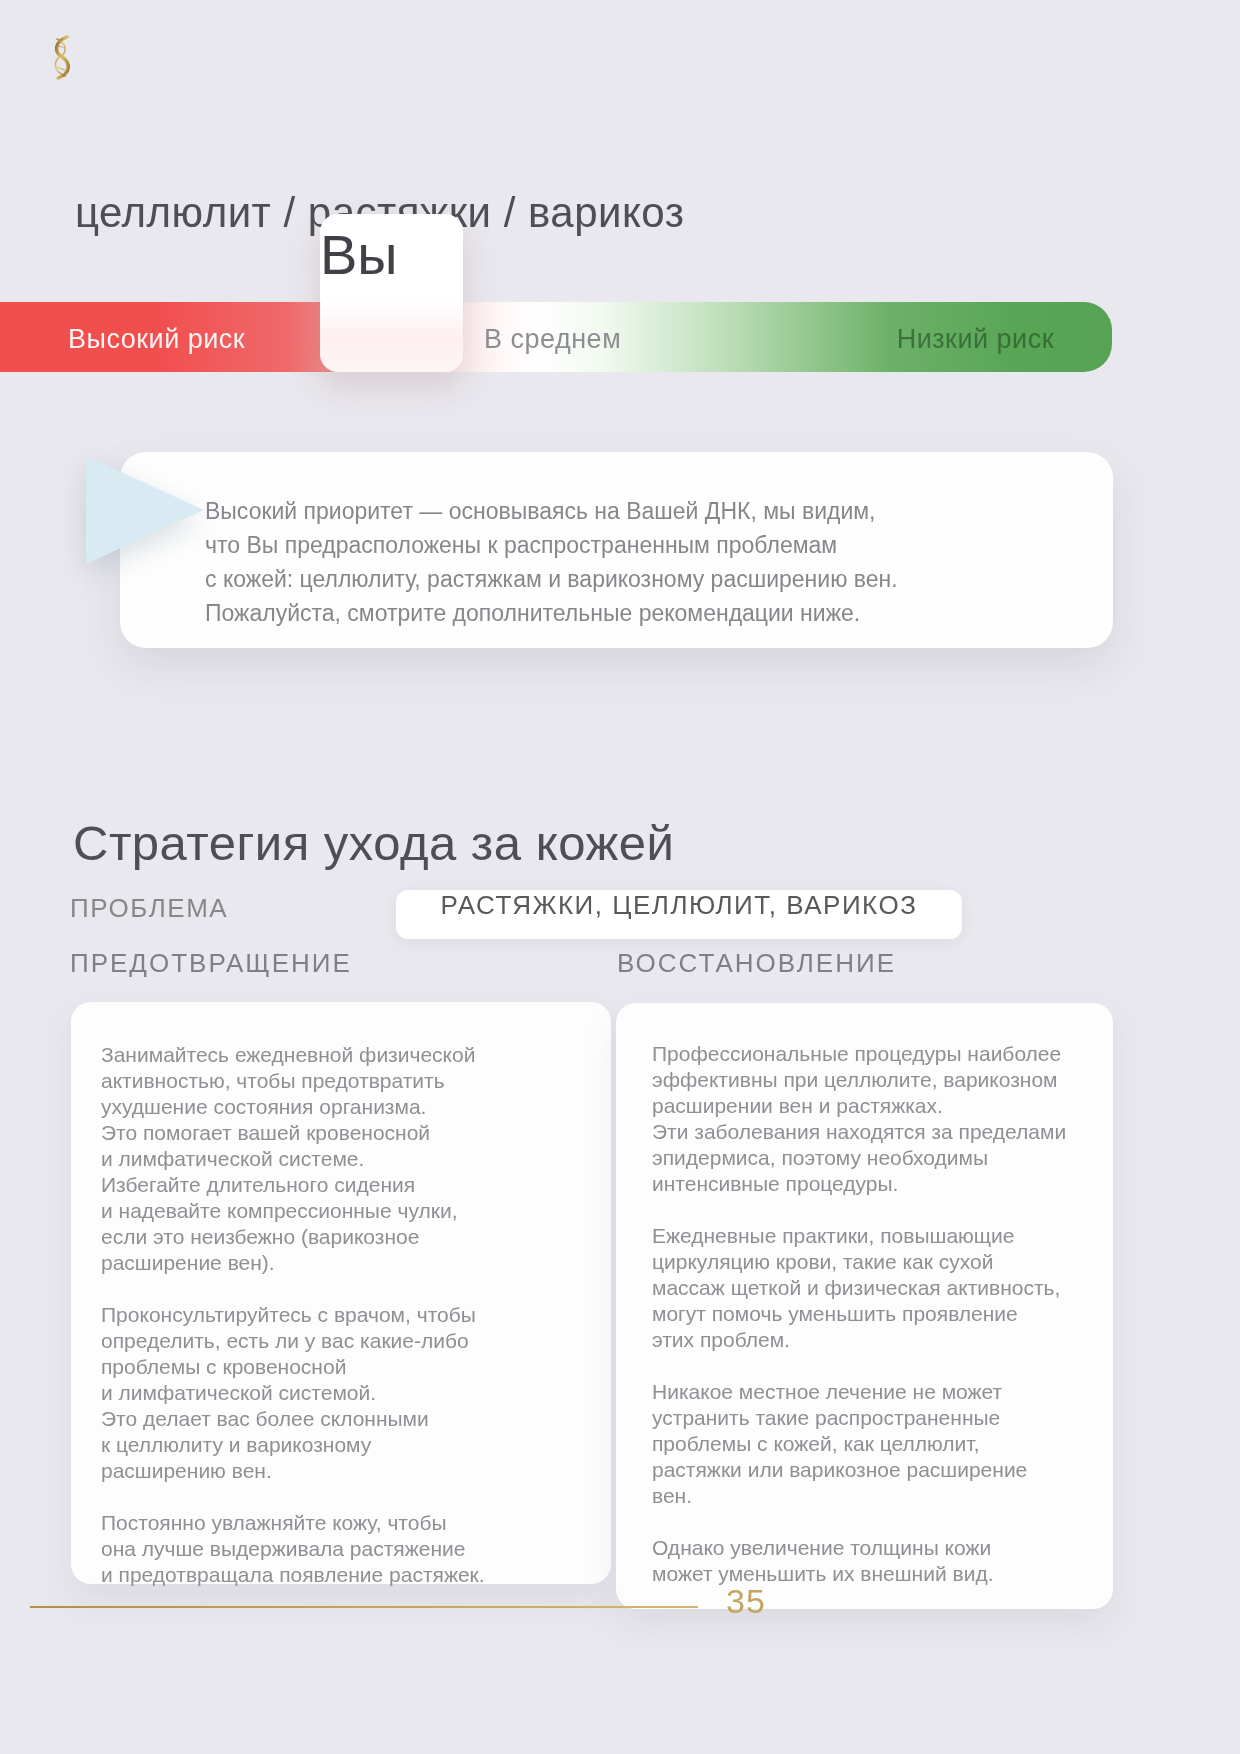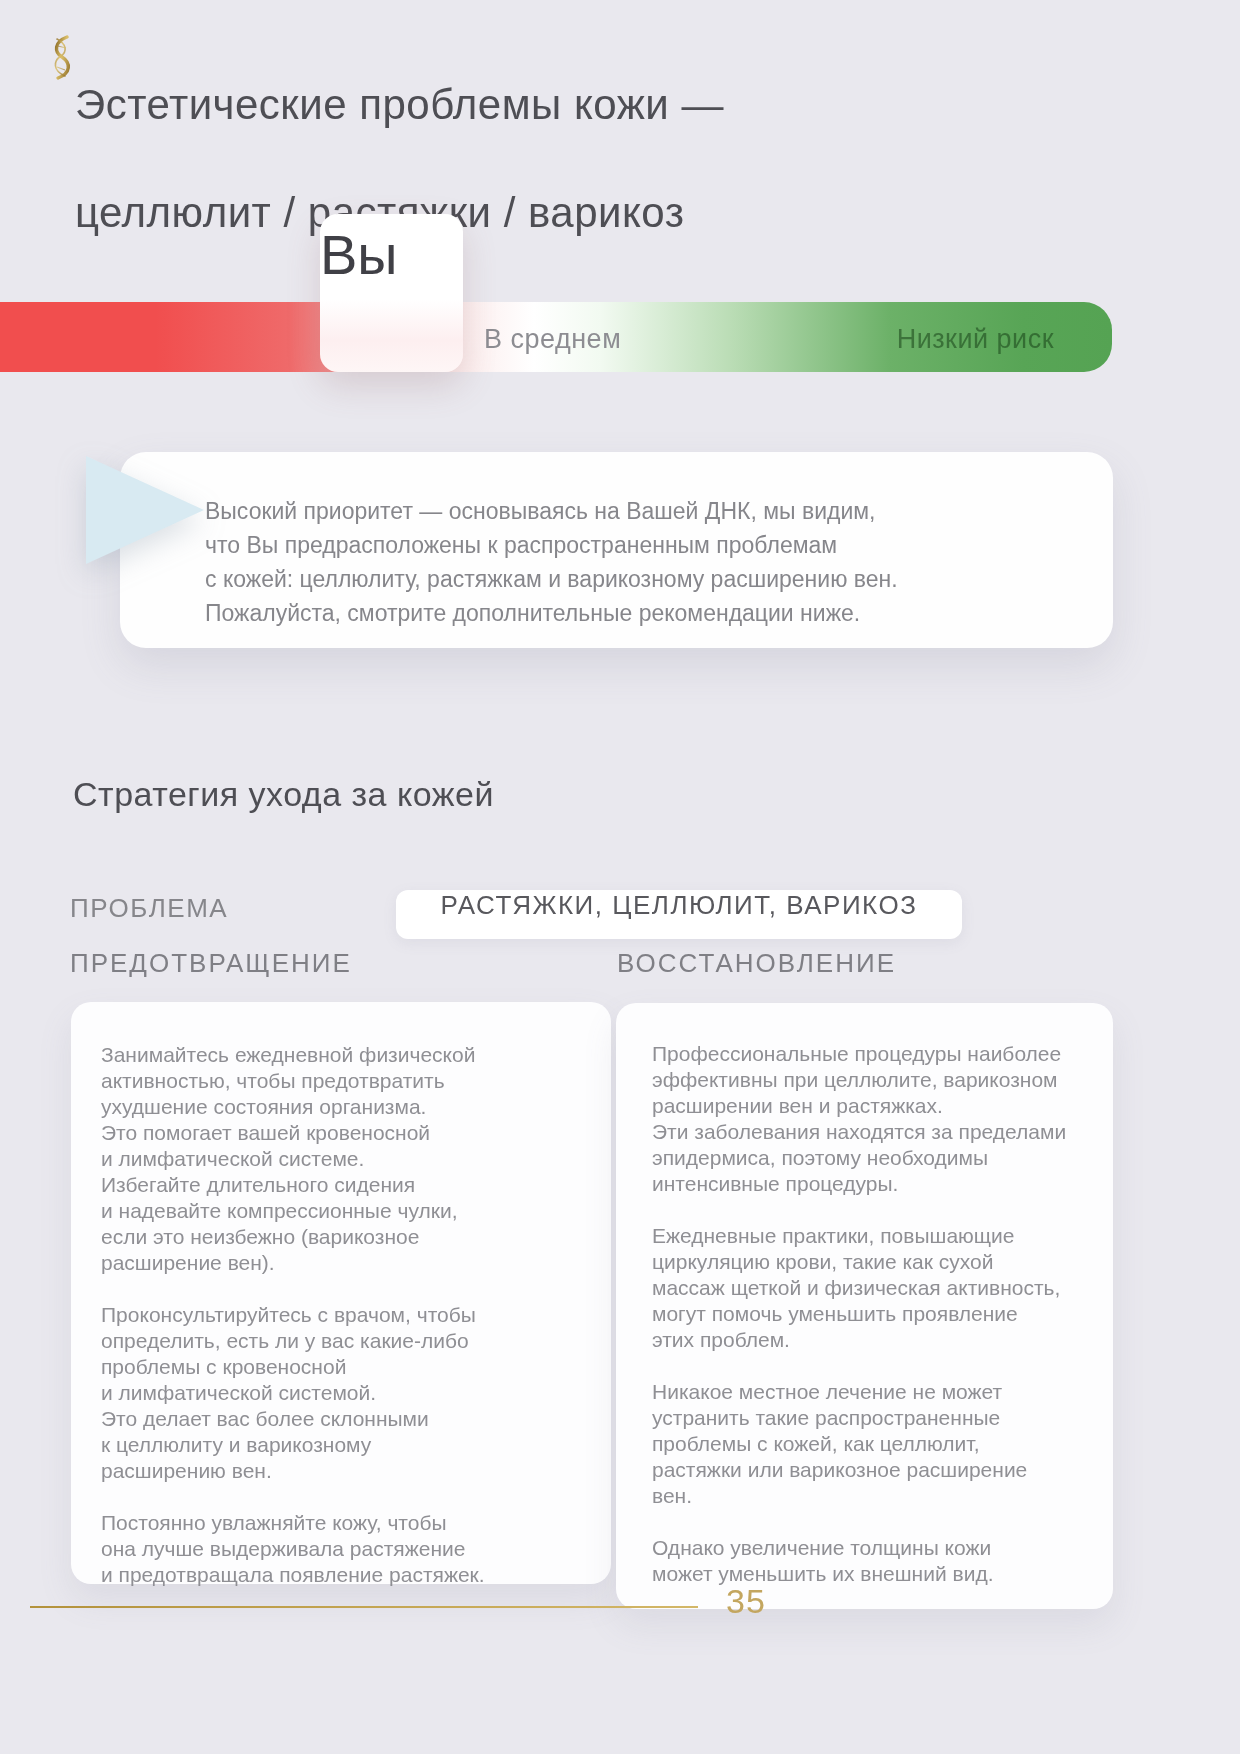--- a/index.html
+++ b/index.html
@@ -56,22 +56,22 @@
     box-shadow:0 18px 40px rgba(120,120,145,0.16);
     box-sizing:border-box;
     padding:42px 40px 0 85px;
   }
   .callout-text{
     font-size:23px;line-height:34px;font-weight:400;
     color:#86868b;white-space:pre-line;
   }
   
   .section-title{
-    position:absolute;left:73px;top:775px;
-    font-size:34px;font-weight:300;color:#4e4e54;letter-spacing:.5px;
+    position:absolute;left:73px;top:815px;
+    font-size:49px;font-weight:300;color:#4e4e54;letter-spacing:.5px;
   }
   .problem-label{
     position:absolute;left:70px;top:893px;
     font-size:26px;font-weight:400;color:#86868b;letter-spacing:1.5px;
   }
   .problem-chip{
     position:absolute;left:396px;top:890px;width:566px;height:49px;
     background:#ffffff;border-radius:12px;
     box-shadow:0 4px 14px rgba(120,120,145,0.10);
     display:flex;justify-content:center;
@@ -118,25 +118,26 @@
           <stop offset="0.45" stop-color="#dcc06a"></stop>
           <stop offset="1" stop-color="#96762e"></stop>
         </linearGradient>
       </defs>
       <path d="M21 3 C8 8 8 18 16 23 C25 29 25 39 12 44" fill="none" stroke="url(#gold)" stroke-width="3.4" stroke-linecap="round"></path>
       <path d="M11 5 C21 10 21 18 15 22 C7 27 7 37 19 42" fill="none" stroke="url(#gold)" stroke-width="1.6" opacity="0.85" stroke-linecap="round"></path>
       <path d="M12 12 L20 14 M11 33 L19 36" stroke="url(#gold)" stroke-width="1.2" opacity="0.7"></path>
     </svg>
   </div>
 
-  <div class="page-title"><span>Эстетические проблемы кожи —</span><br>
+  <div class="page-title"><br>
     <span>целлюлит / растяжки / варикоз</span>
   </div>
 
   <div class="risk-bar">
+    <div class="risk-label high">Высокий риск</div>
     <div class="risk-label medium">В среднем</div>
     <div class="risk-label low">Низкий риск</div>
   </div>
 
   <div class="you-marker">
     <span>Вы</span>
   </div>
 
   <div class="callout-triangle"></div>
   <div class="callout-card">

